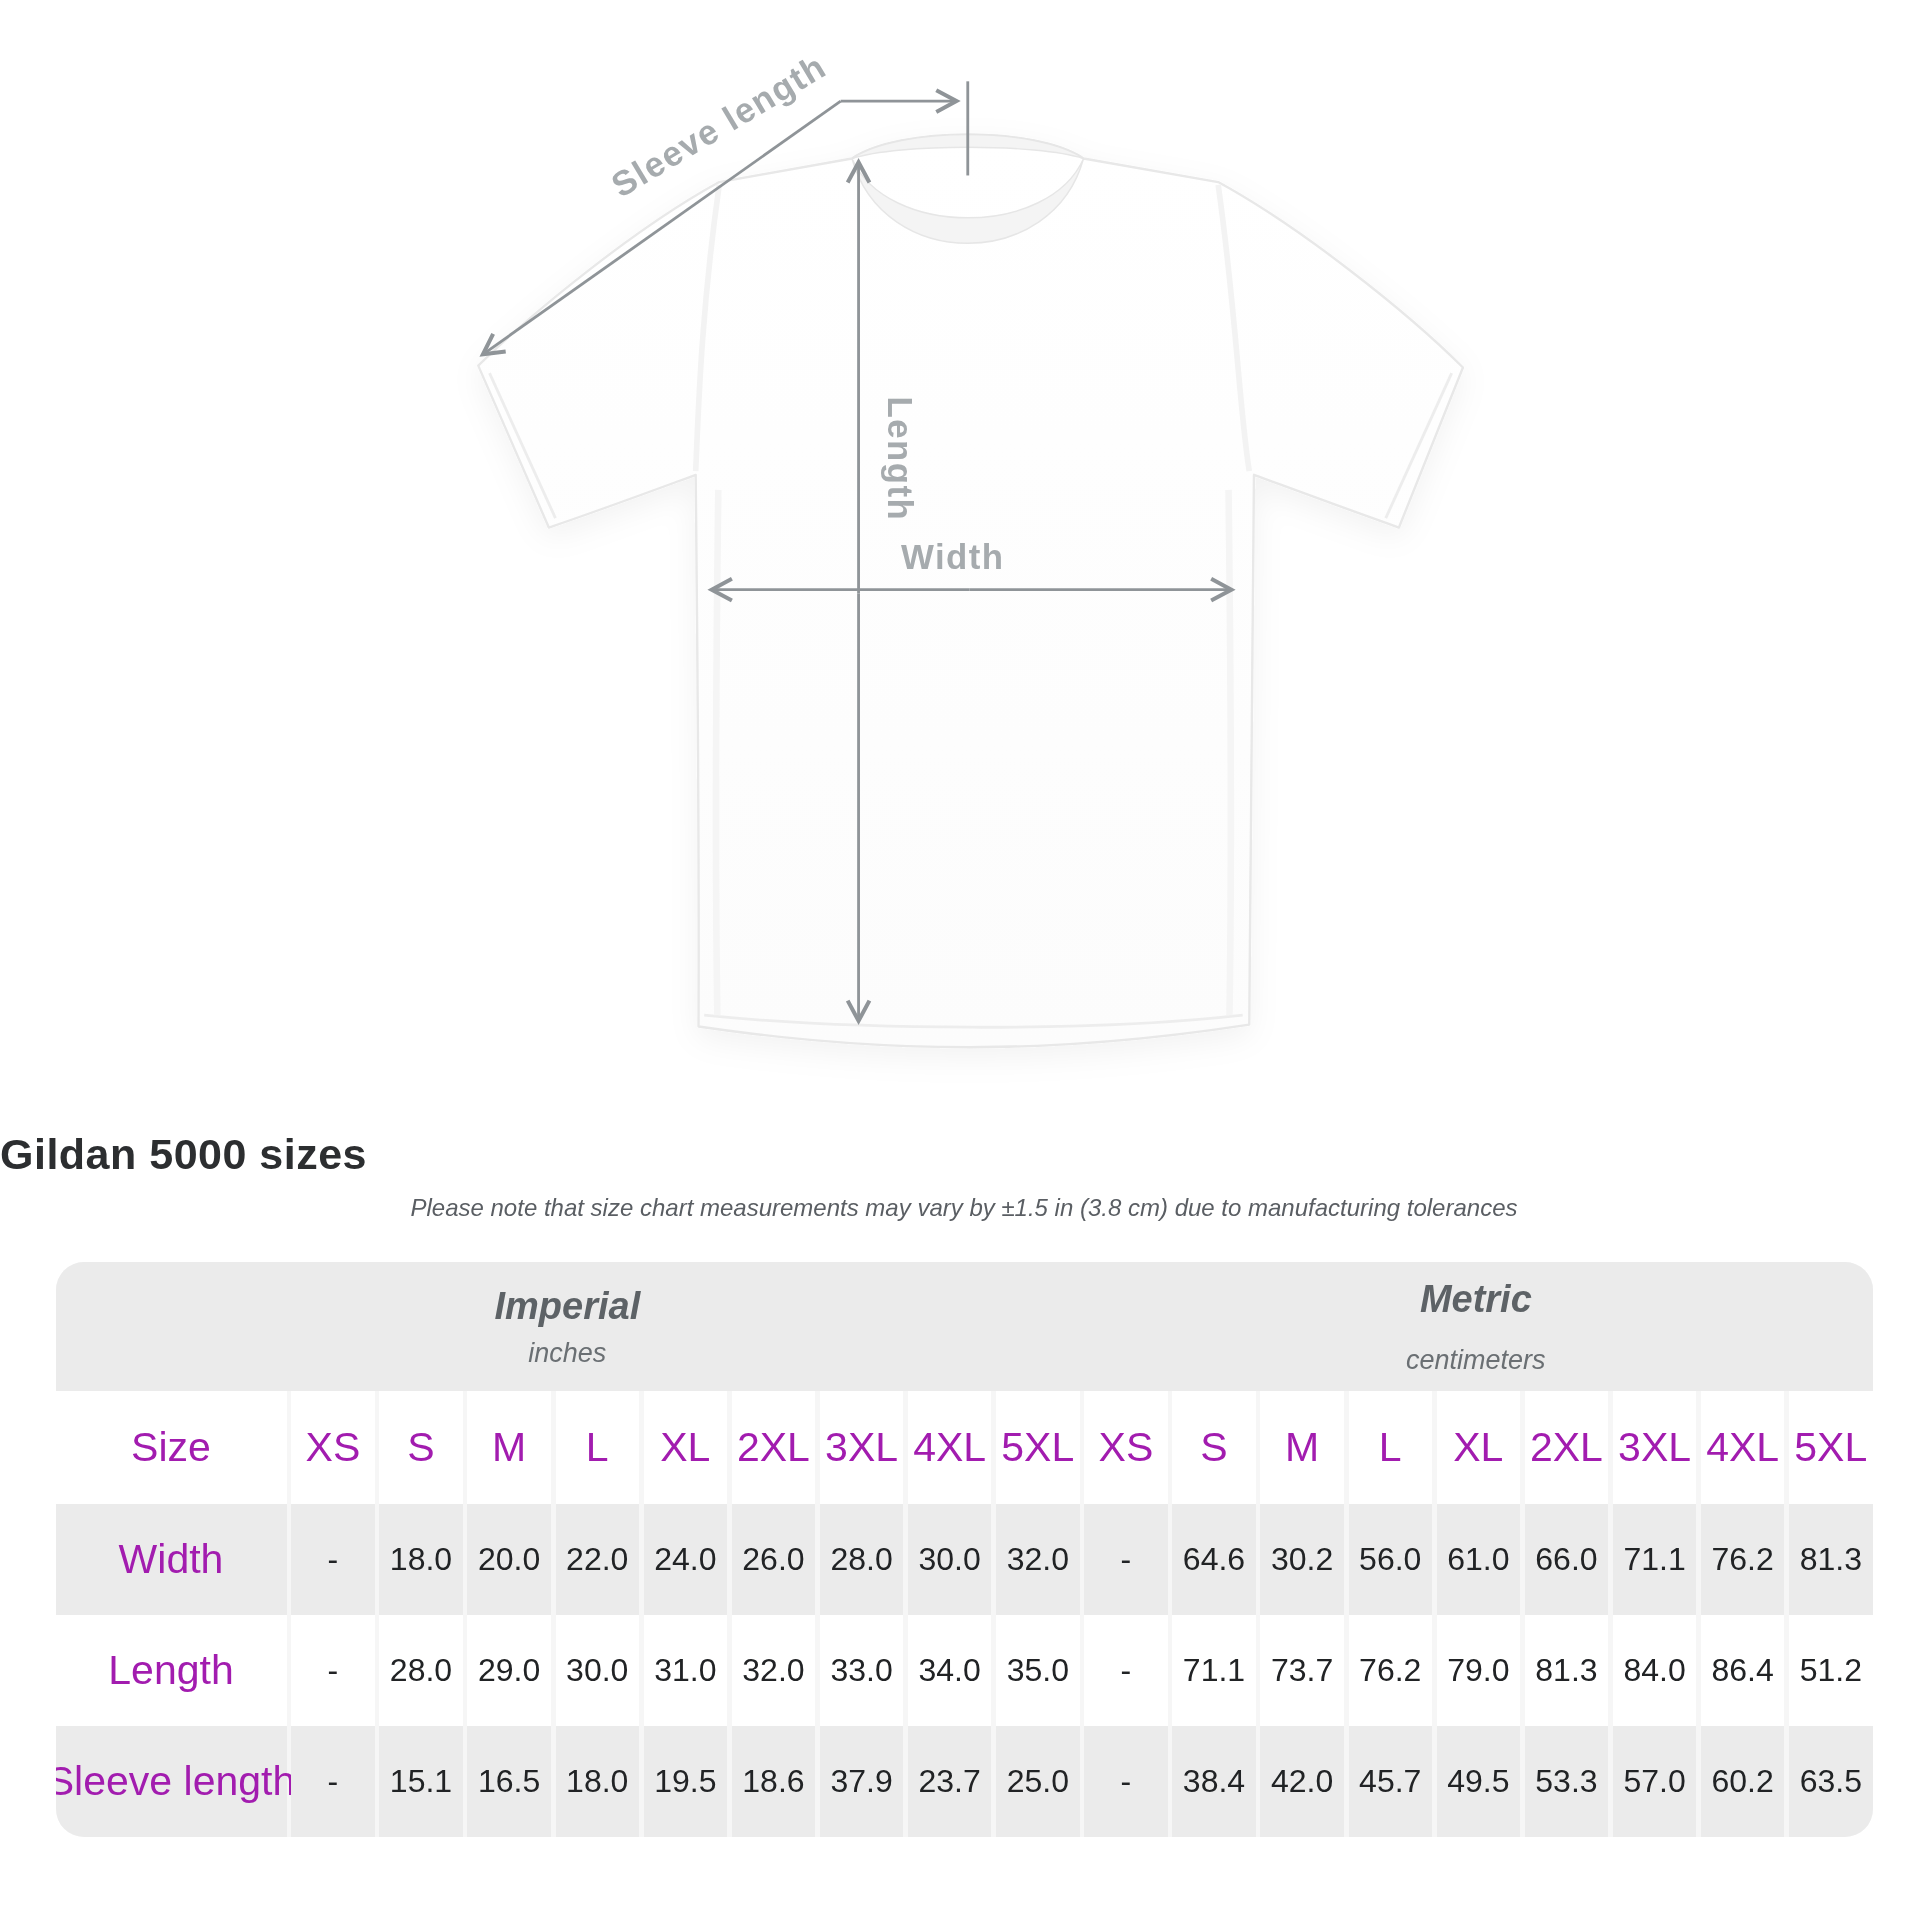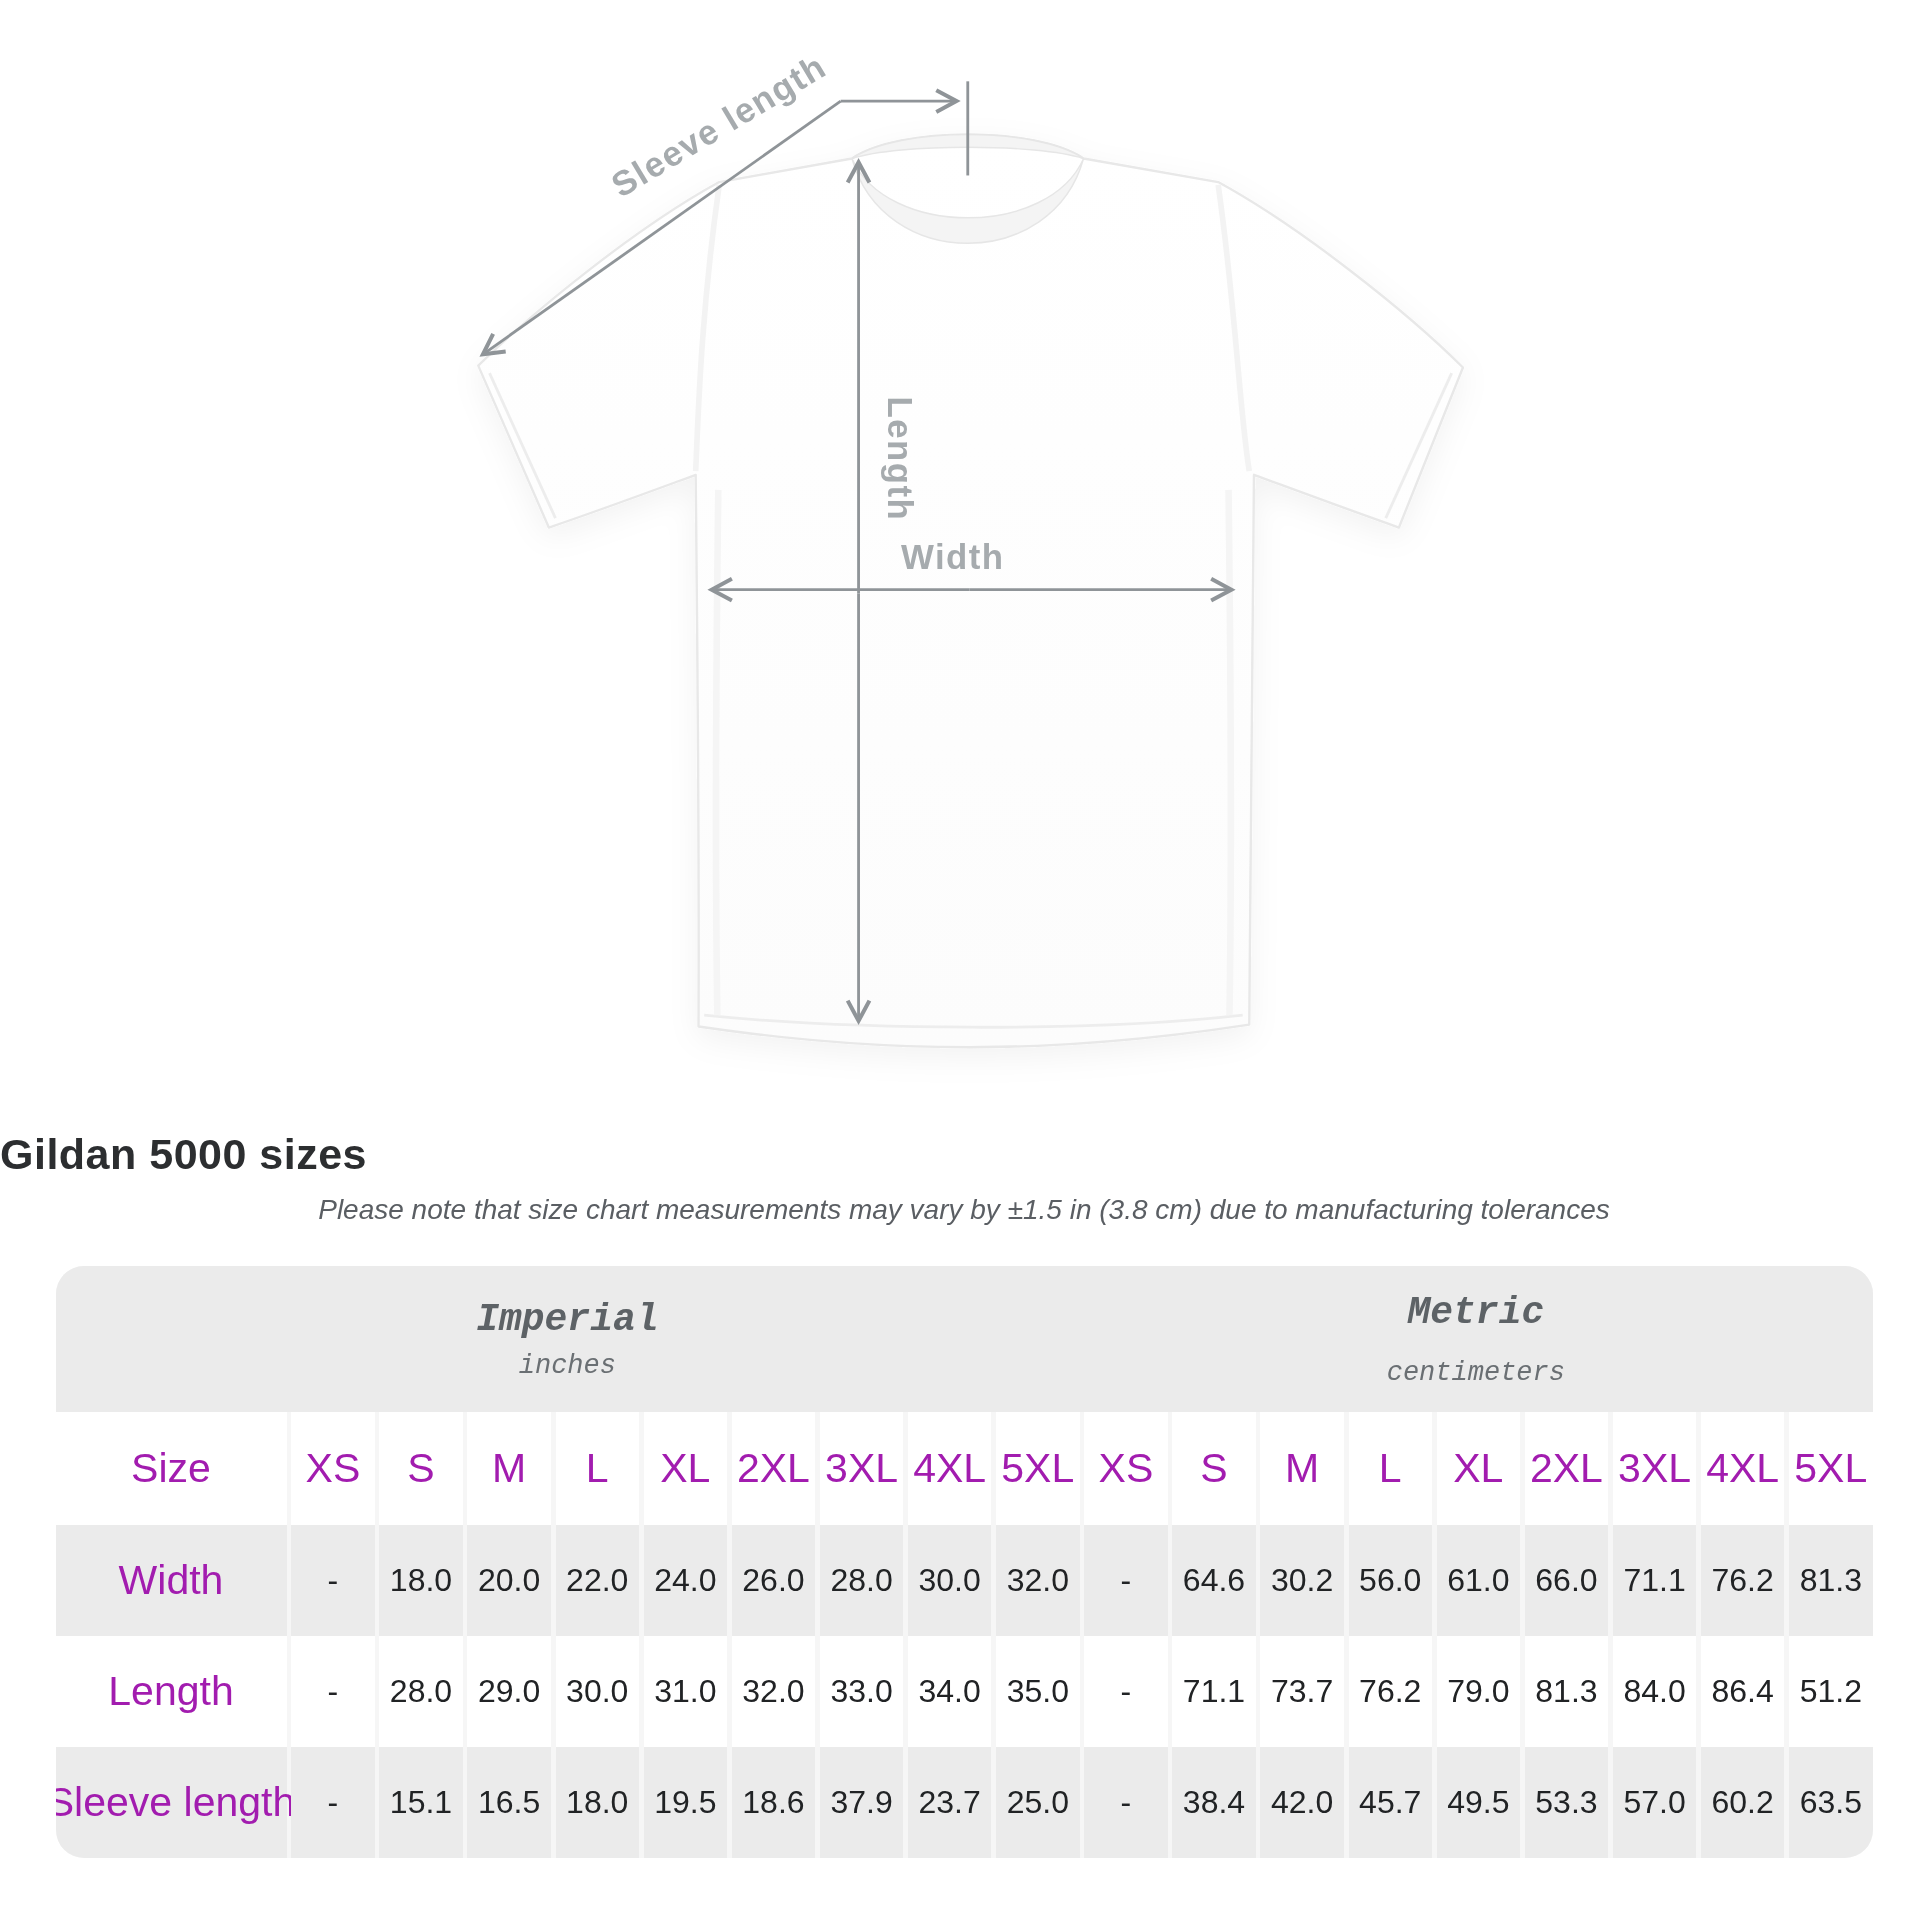--- a/index.html
+++ b/index.html
@@ -10,30 +10,30 @@
   }
   .figure{position:relative;width:1928px;height:1121px;}
   .figure svg{display:block;width:1928px;height:1121px;}
 
   .page-title{
     margin:9.4px 0 0 0;text-align:left;
     font-size:43px;font-weight:bold;color:#2c2e30;letter-spacing:0.5px;
   }
   .page-subtitle{
     margin:15px 0 0 0;text-align:center;
-    font-size:28px;font-style:italic;color:#5a5e63;
+    font-size:24px;font-style:italic;color:#5a5e63;
   }
 
   .size-table{
     width:1817px;margin:40px auto 0 auto;
     border-radius:28px;overflow:hidden;
     background:#f6f6f6;
   }
   .group-header{
-    display:flex;height:146px;background:#ebebeb;font-family:Liberation Mono, monospace;
+    display:flex;height:129px;background:#ebebeb;
   }
   .group-half{
     display:flex;flex-direction:column;align-items:center;justify-content:center;
     gap:9.4px;
   }
   .group-half.imperial{width:56.34%;}
   .group-half.metric{width:43.66%;gap:24px;}
   .group-label{font-size:38px;font-weight:bold;font-style:italic;color:#5d6266;}
   .group-unit{font-size:27px;font-style:italic;color:#6a6f73;}
 

